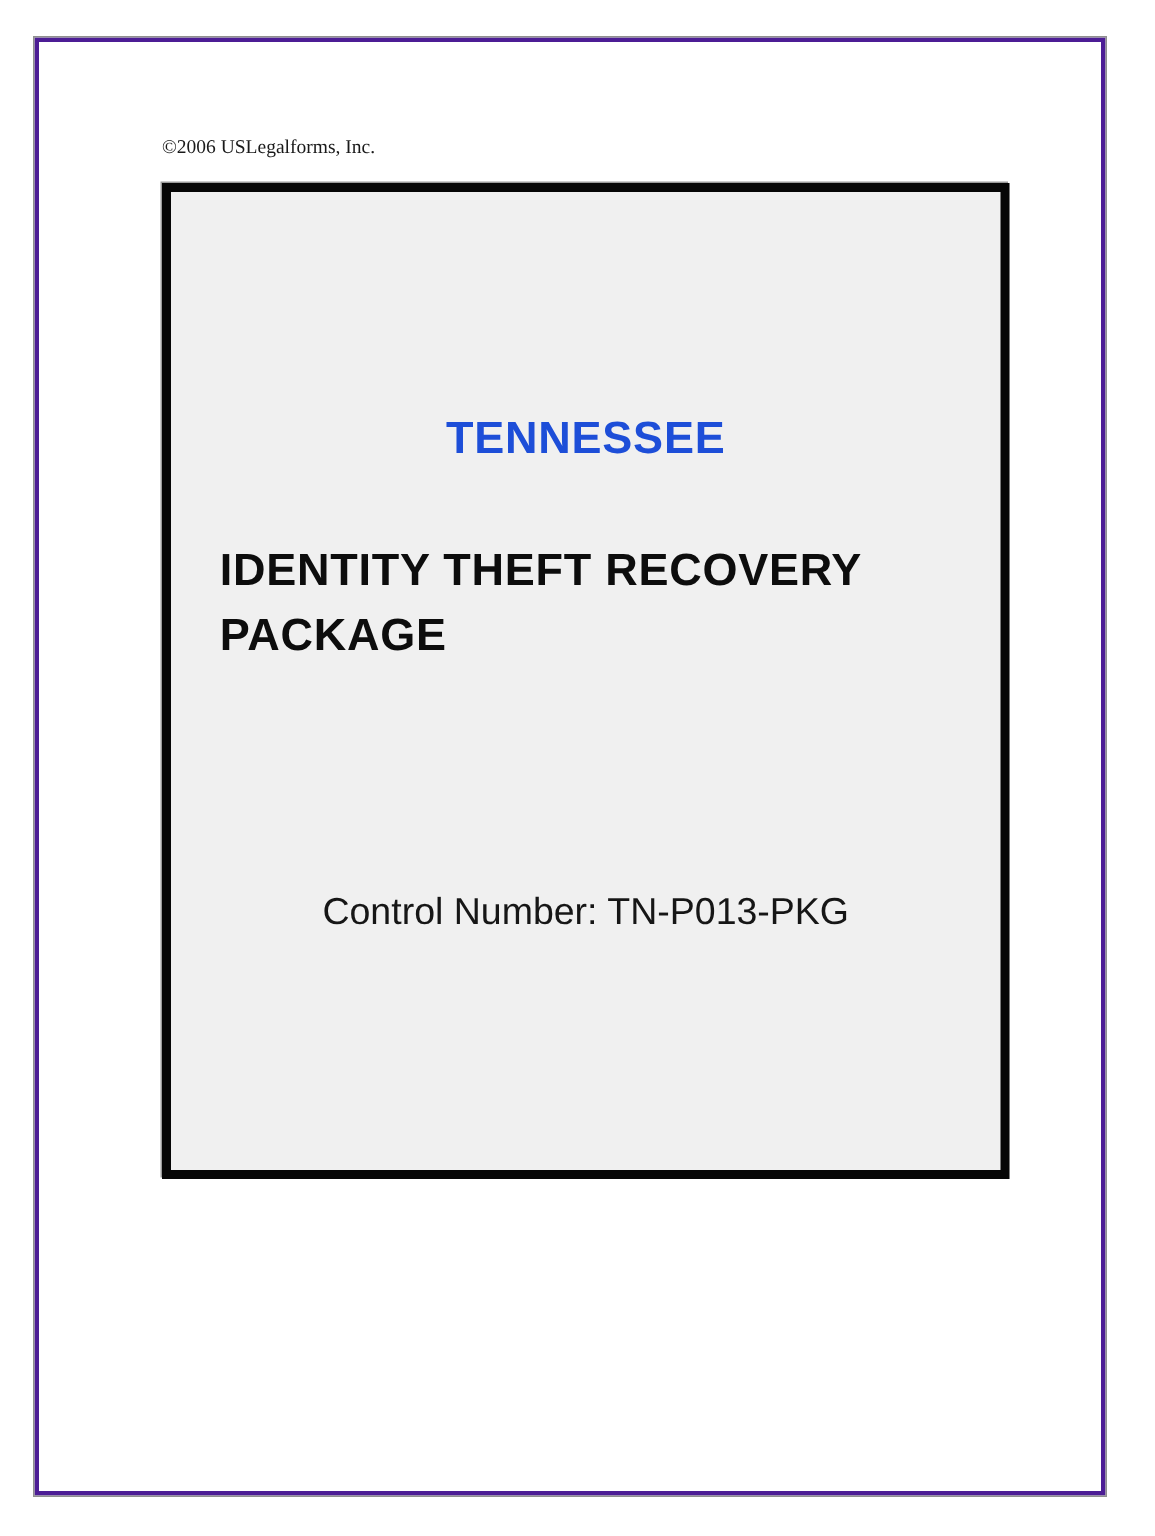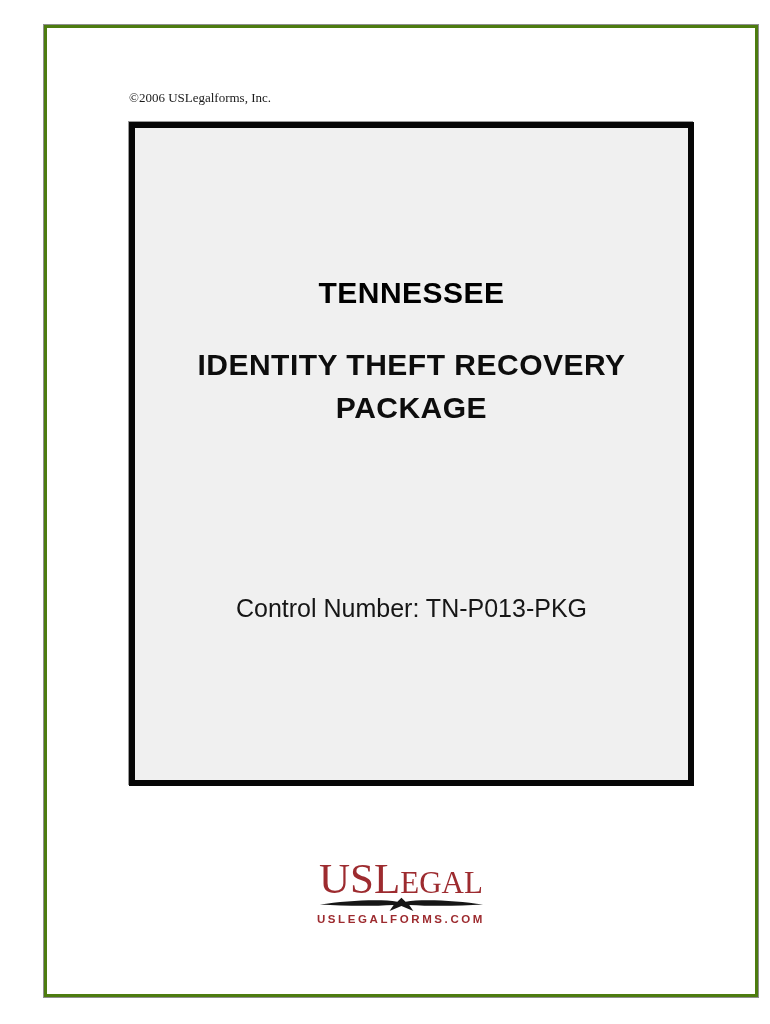--- a/index.html
+++ b/index.html
@@ -11,26 +11,26 @@
   .canvas {
     position: relative;
     width: 770px;
     height: 1024px;
     background: #ffffff;
     overflow: hidden;
   }
   
   .sheet-frame {
     position: absolute;
-    left: 44px;
+    left: 23px;
     top: 25px;
     width: 714px;
     height: 972px;
     box-sizing: border-box;
-    border: 3px solid #4d7c0f;
+    border: 3px solid #4c1d95;
     outline: 1px solid #8f8f8f;
     background: #ffffff;
   }
   .copyright {
     position: absolute;
     left: 82px;
     top: 62px;
     font-family: "Liberation Serif", serif;
     font-size: 13px;
     color: #1a1a1a;
@@ -49,31 +49,31 @@
   .state-title {
     position: absolute;
     top: 150px;
     left: 0;
     width: 100%;
     margin: 0;
     text-align: center;
     font-size: 30px;
     font-weight: bold;
     letter-spacing: 0.5px;
-    color: #000000;
+    color: #1d4ed8;
     line-height: 1;
   }
   .package-title {
     position: absolute;
     top: 215px;
     left: 50%;
     transform: translateX(-50%);
     width: 520px;
-    margin: 0;
-    text-align: center;
+    margin: 16px;
+    text-align: left;
     font-size: 30px;
     font-weight: bold;
     letter-spacing: 0.5px;
     color: #0d0d0d;
     line-height: 43px;
   }
   .control-number {
     position: absolute;
     top: 442px;
     left: 0;
@@ -132,37 +132,15 @@
       <h1 class="state-title">TENNESSEE</h1>
 
       <h1 class="package-title">IDENTITY THEFT RECOVERY PACKAGE</h1>
 
       <div class="control-number">
         <span>Control Number:</span>
         <span>TN-P013-PKG</span>
       </div>
     </div>
 
-    <div class="logo">
-      <div class="brand">
-        <span class="big">USL</span><span class="small">EGAL</span>
-      </div>
-
-      <svg class="eagle" width="165" height="16" viewBox="0 0 360 34" aria-hidden="true">
-        <path fill="#161616" d="
-          M180,1
-          L189,10
-          C 228,3 302,8 358,16
-          C 308,19 248,20 197,17
-          L 206,30
-          L 180,19
-          L 154,30
-          L 163,17
-          C 112,20 52,19 2,16
-          C 58,8 132,3 171,10
-          Z"></path>
-      </svg>
-
-      <div class="domain">USLEGALFORMS.COM</div>
-    </div>
 
   </div>
 </div>
 
 </body></html>

